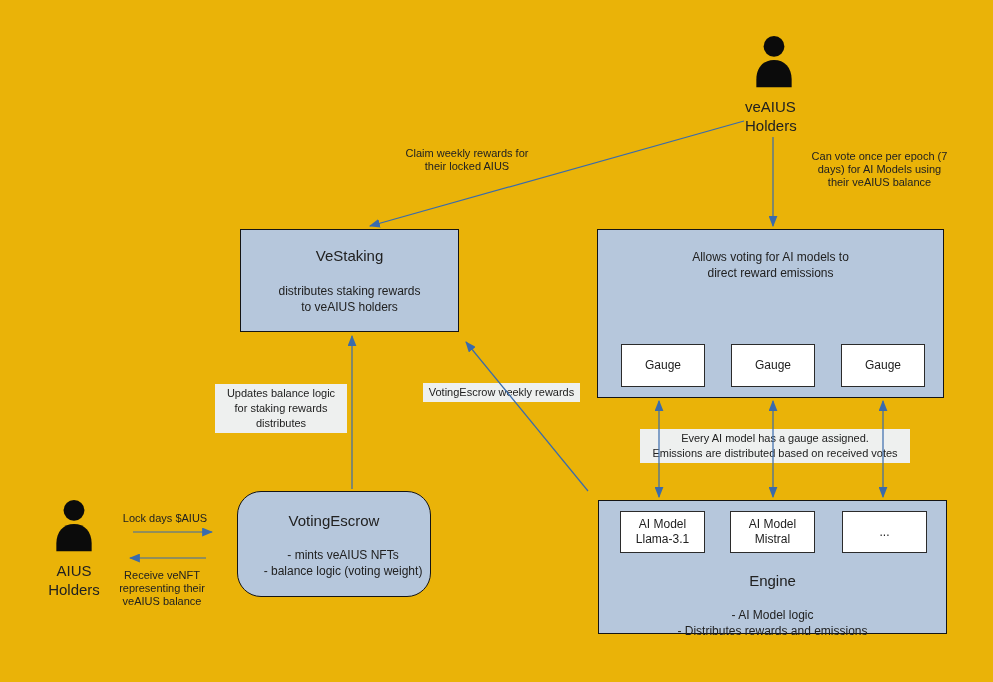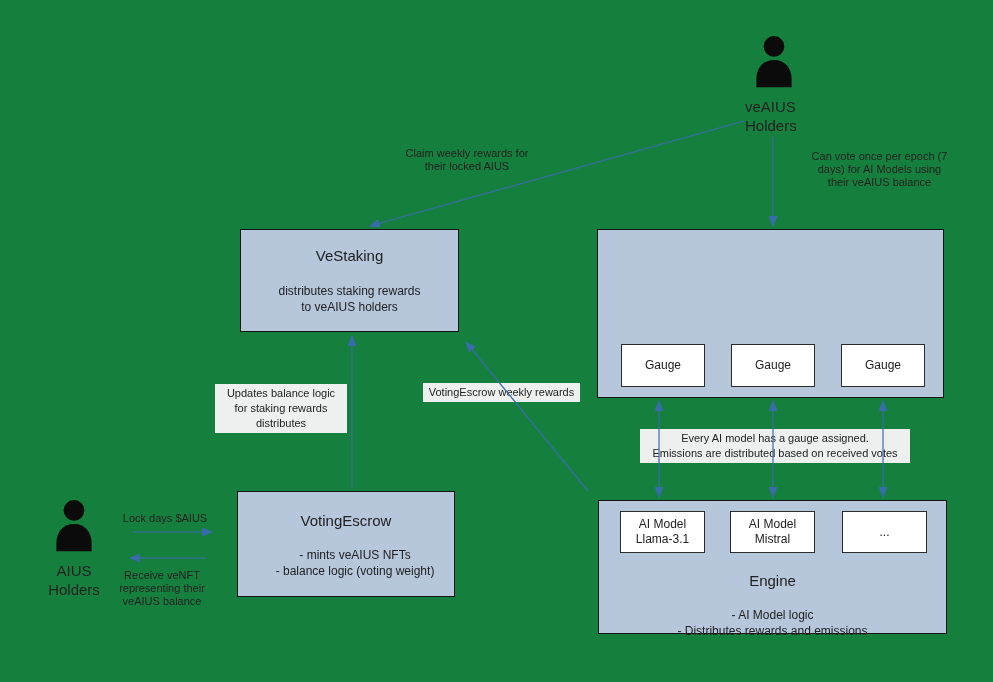--- a/index.html
+++ b/index.html
@@ -1,17 +1,17 @@
 <!DOCTYPE html>
 <html><head>
 <meta charset="utf-8">
 <style>
   html,body{margin:0;padding:0;background:#ffffff;}
   #canvas{
-    position:relative;width:993px;height:682px;background:#15803d;
+    position:relative;width:993px;height:682px;background:#eab308;
     font-family:"Liberation Sans",sans-serif;color:#212121;overflow:hidden;
   }
   #arrow-layer{position:absolute;left:0;top:0;z-index:3;pointer-events:none;}
   .box{
     position:absolute;background:#b6c7dc;border:1.5px solid #141414;
     text-align:center;z-index:2;box-sizing:border-box;
   }
   .box-title{font-size:15px;line-height:19px;}
   .box-body{font-size:12px;line-height:16px;white-space:pre-line;}
   .vestaking .box-title{margin-top:16px;}
@@ -82,26 +82,28 @@
 Holders</div>
   </div>
 
   <div class="box vestaking" style="left:240px;top:229px;width:219px;height:103px;">
     <div class="box-title">VeStaking</div>
     <div class="box-body">distributes staking rewards
 to veAIUS holders</div>
   </div>
 
   <div class="box voter" style="left:597px;top:229px;width:347px;height:169px;">
+    <div class="box-body">Allows voting for AI models to
+direct reward emissions</div>
     <div class="subbox" style="left:23px;top:114px;width:84px;height:43px;">Gauge</div>
     <div class="subbox" style="left:133px;top:114px;width:84px;height:43px;">Gauge</div>
     <div class="subbox" style="left:243px;top:114px;width:84px;height:43px;">Gauge</div>
   </div>
 
-  <div class="box votingescrow" style="left:237px;top:491px;width:218px;height:106px;">
+  <div class="box votingescrow" style="left:237px;top:491px;width:194px;height:106px;border-radius:24px;">
     <div class="box-title">VotingEscrow</div>
     <div class="box-body">- mints veAIUS NFTs
 - balance logic (voting weight)</div>
   </div>
 
   <div class="box engine" style="left:598px;top:500px;width:349px;height:134px;">
     <div class="subbox" style="left:21px;top:10px;width:85px;height:42px;">AI Model
 Llama-3.1</div>
     <div class="subbox" style="left:131px;top:10px;width:85px;height:42px;">AI Model
 Mistral</div>

